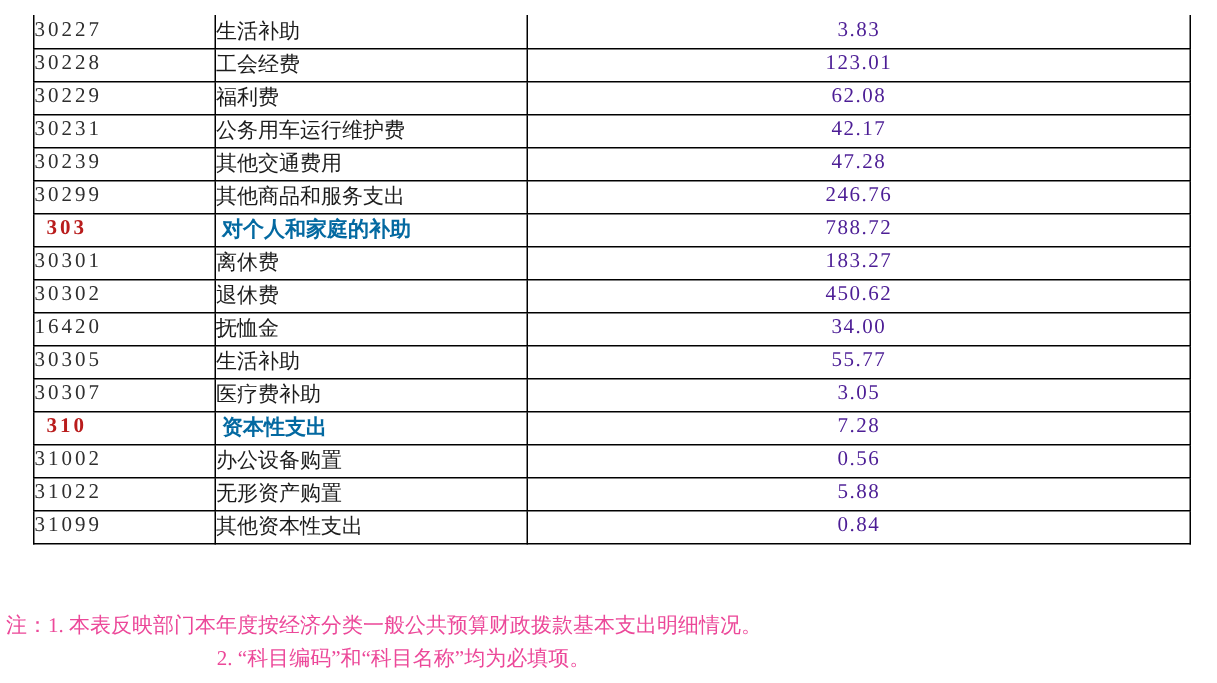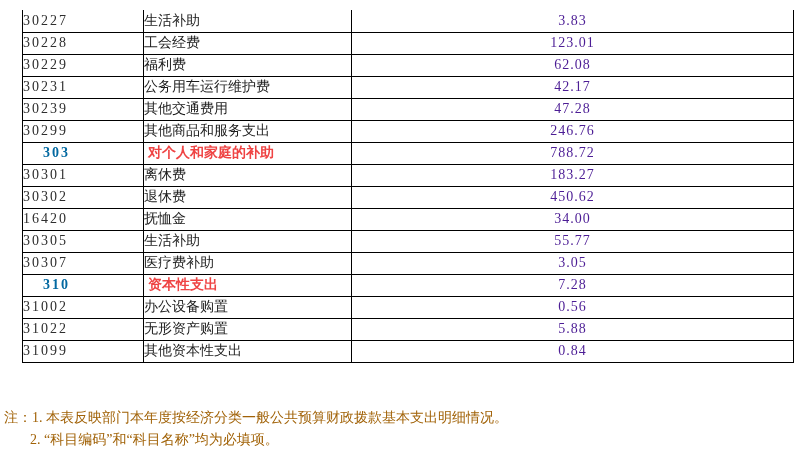--- a/index.html
+++ b/index.html
@@ -49,37 +49,38 @@
   td.name {
     padding-left: 16px;
   }
   td.value {
     text-align: center;
     font-size: 13px;
     letter-spacing: 1px;
     color: #4c1d95;
   }
   tr.section-row td.code {
-    padding-left: 20px;
+    padding-left: 8px;
     font-weight: bold;
     font-size: 14px;
-    color: #0369a1;
+    color: #b91c1c;
   }
   tr.section-row td.name {
     padding-left: 4px;
     font-weight: bold;
-    color: #ef4444;
+    color: #0369a1;
   }
   .notes {
     position: absolute;
     left: 4px;
     top: 407px;
     font-size: 14px;
     line-height: 22px;
-    color: #a16207;
+    color: #ec4899;
+    text-align: center;
   }
   .note-line-2 {
     padding-left: 26px;
   }
 </style>
 </head>
 <body>
 
 <div class="page">
 

